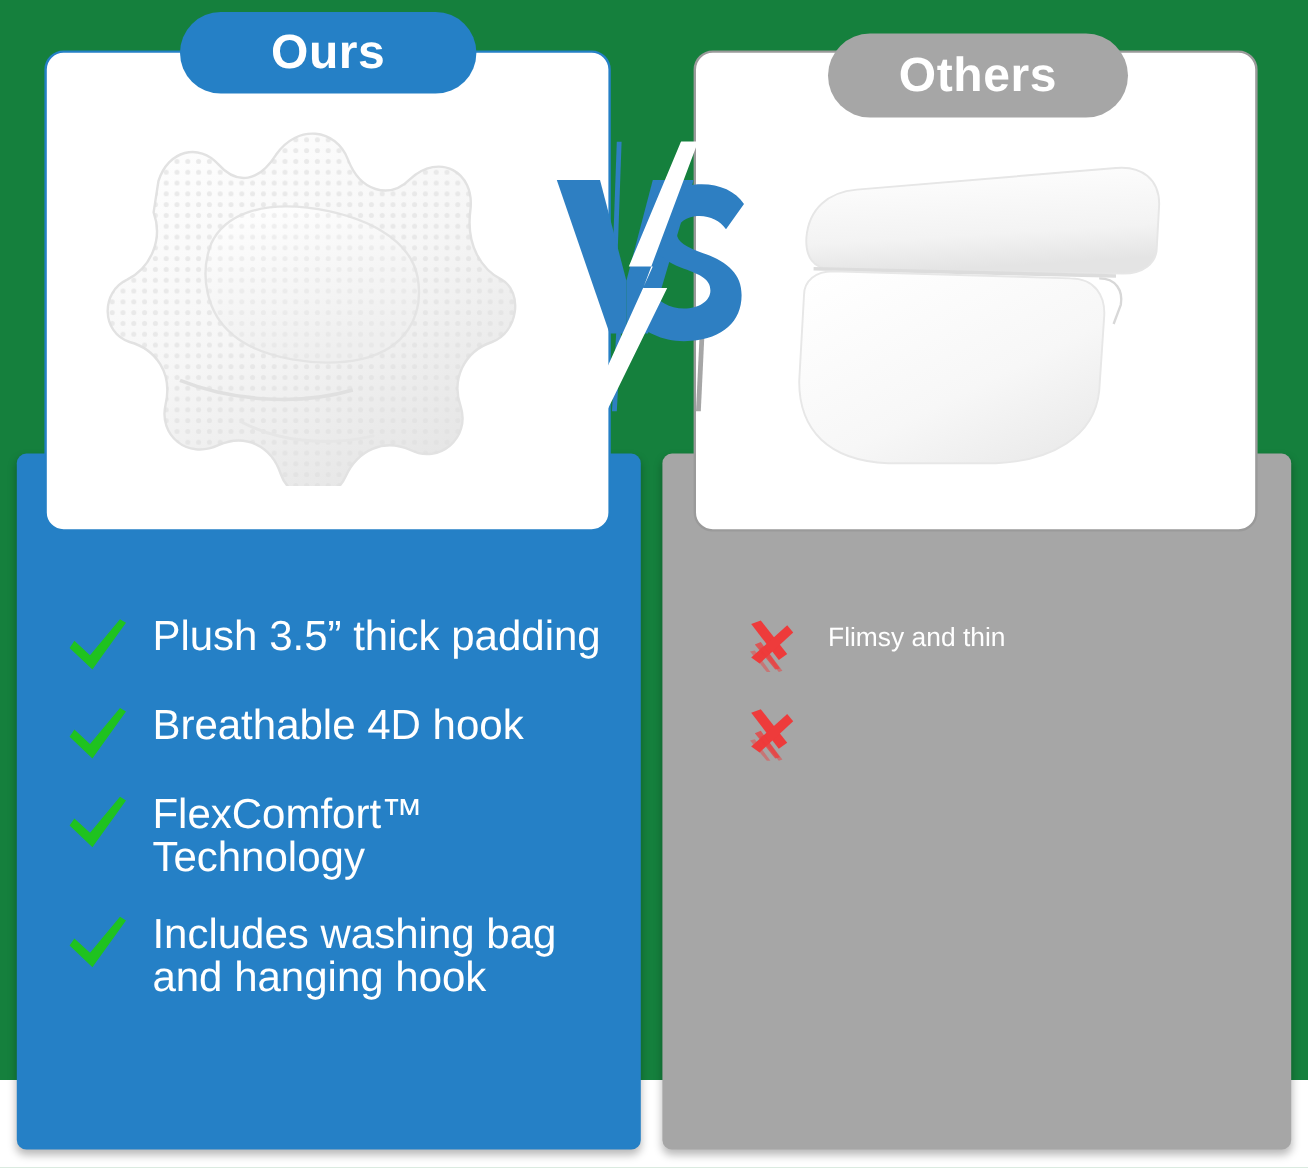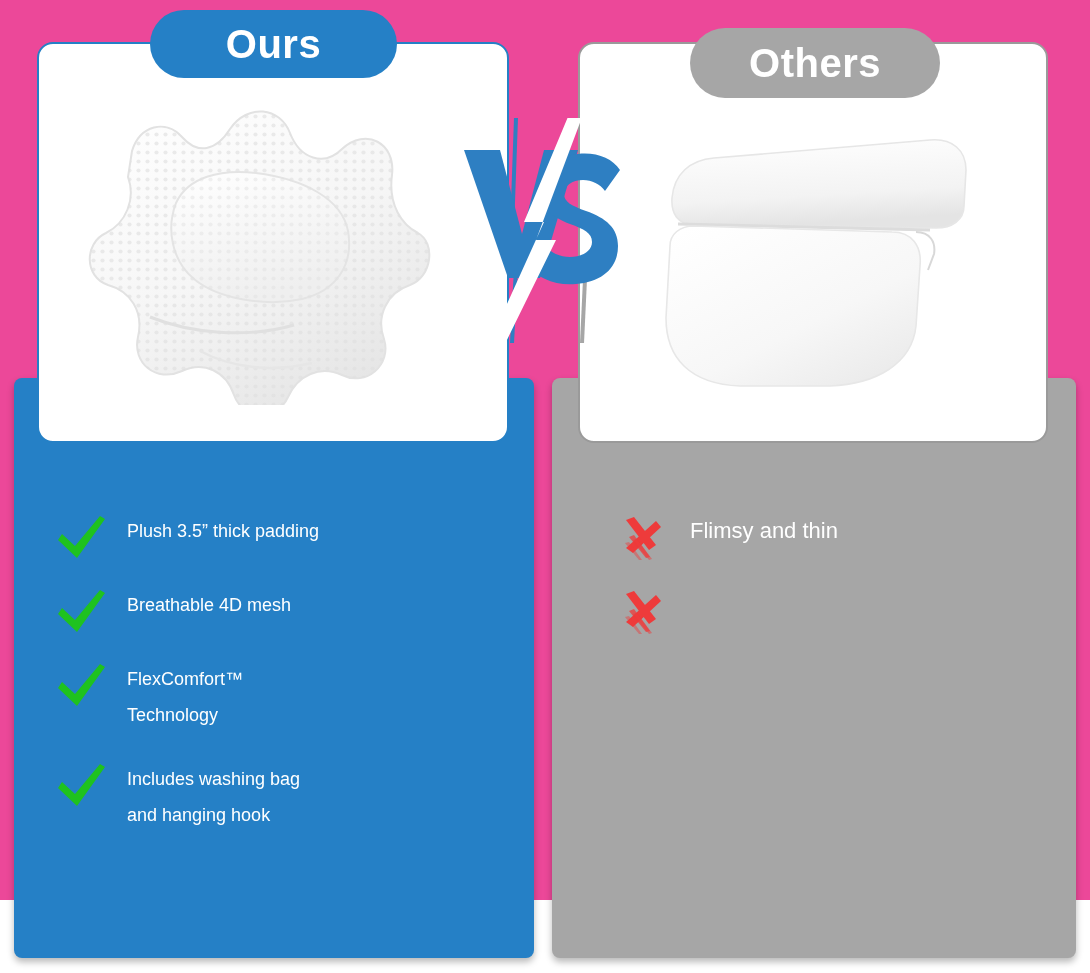--- a/index.html
+++ b/index.html
@@ -5,21 +5,21 @@
   * { box-sizing: border-box; margin: 0; padding: 0; }
   html, body {
     width: 1090px; height: 973px;
     background: #ffffff;
     font-family: "Liberation Sans", sans-serif;
     overflow: hidden;
   }
   .stage {
     position: relative;
     width: 1090px; height: 900px;
-    background: #ec4899;
+    background: #15803d;
   }
 
   
   .panel {
     position: absolute;
     border-radius: 8px;
     box-shadow: 0 4px 7px rgba(0,0,0,0.28);
   }
   .panel-ours   { left: 14px;  top: 378px; width: 520px; height: 580px; background: #2580c6; }
   .panel-others { left: 552px; top: 378px; width: 524px; height: 580px; background: #a6a6a6; }
@@ -79,21 +79,21 @@
 
   .row-icon {
     flex: 0 0 auto;
     width: 52px; height: 46px;
     margin-right: 20px;
     position: relative;
     top: 2px;
   }
   .row-text {
     color: #ffffff;
-    font-size: 18px;
+    font-size: 35px;
     line-height: 36px;
     white-space: pre-line;
   }
   .list-others .row-text { font-size: 22px; }
   .list-others .row-icon { margin-right: 26px; width: 46px; }
 </style>
 </head>
 <body>
 
 <div class="stage">
@@ -221,21 +221,21 @@
       </span>
       <span class="row-text">Plush 3.5” thick padding</span>
     </div>
 
     <div class="row">
       <span class="row-icon">
         <svg viewBox="0 0 52 46" width="52" height="46" aria-hidden="true">
           <path d="M3,25 L7,19 L20,31 L45,1 L50,4 L22,43 Z" fill="#1fc21f"></path>
         </svg>
       </span>
-      <span class="row-text">Breathable 4D mesh</span>
+      <span class="row-text">Breathable 4D hook</span>
     </div>
 
     <div class="row">
       <span class="row-icon">
         <svg viewBox="0 0 52 46" width="52" height="46" aria-hidden="true">
           <path d="M3,25 L7,19 L20,31 L45,1 L50,4 L22,43 Z" fill="#1fc21f"></path>
         </svg>
       </span>
       <span class="row-text">FlexComfort™
 Technology</span>

